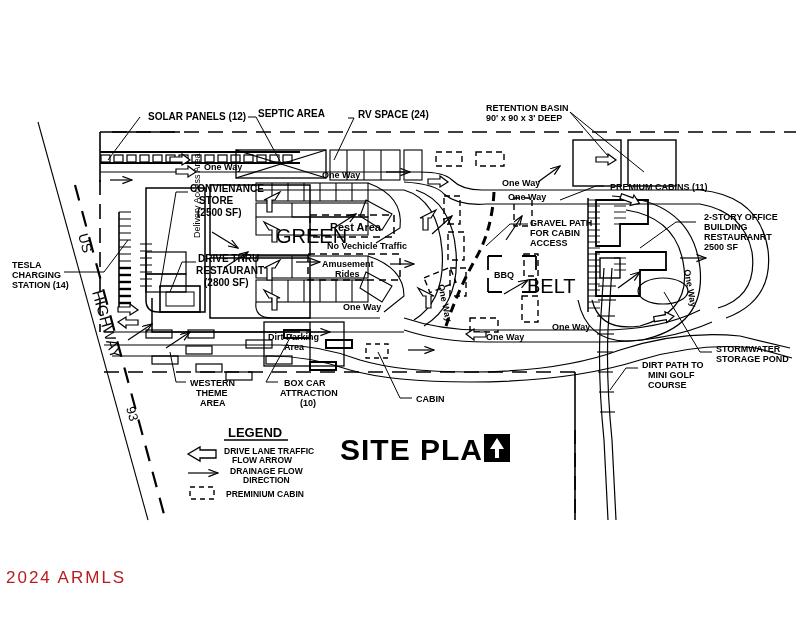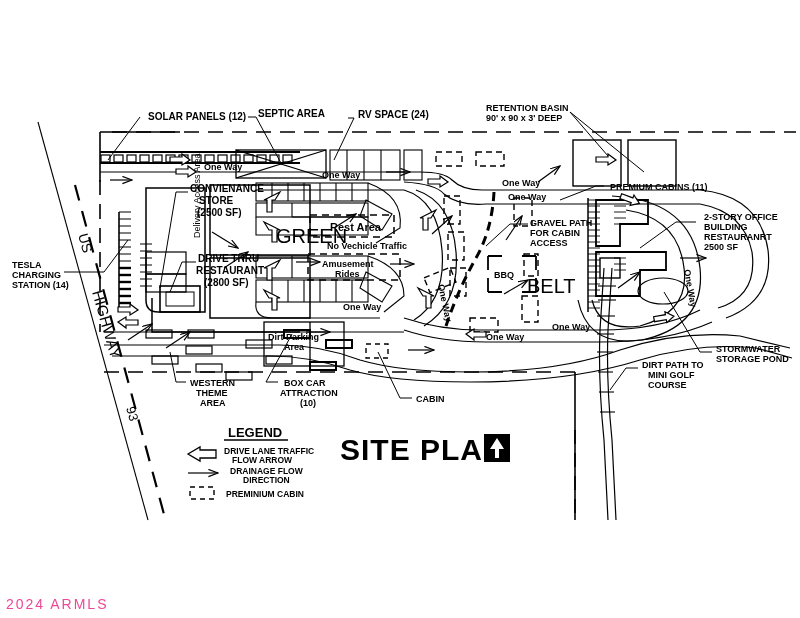--- a/index.html
+++ b/index.html
@@ -1,21 +1,21 @@
 <!DOCTYPE html>
 <html><head>
 <meta charset="utf-8">
 <title>Site Plan</title>
 <style>
   html,body{margin:0;padding:0;background:#ffffff;}
   body{width:800px;height:618px;position:relative;overflow:hidden;
        font-family:"Liberation Sans",sans-serif;color:#000;}
   #plan{position:absolute;left:0;top:0;width:800px;height:618px;}
-  .wm{position:absolute;left:6px;top:568px;font-size:14px;letter-spacing:2px;
-      color:#ec4899;font-family:"Liberation Sans",sans-serif;margin-top:28px;}
+  .wm{position:absolute;left:6px;top:568px;font-size:17px;letter-spacing:2px;
+      color:#b91c1c;font-family:"Liberation Sans",sans-serif;}
   svg text{font-family:"Liberation Sans",sans-serif;fill:#000;}
 </style>
 </head>
 <body>
 
 <svg id="plan" viewBox="0 0 800 618">
   <defs>
     <marker id="thinArrow" markerWidth="9" markerHeight="9" refX="8" refY="3" orient="auto">
       <path d="M0,0 L8,3 L0,6" fill="none" stroke="#000" stroke-width="1"></path>
     </marker>

